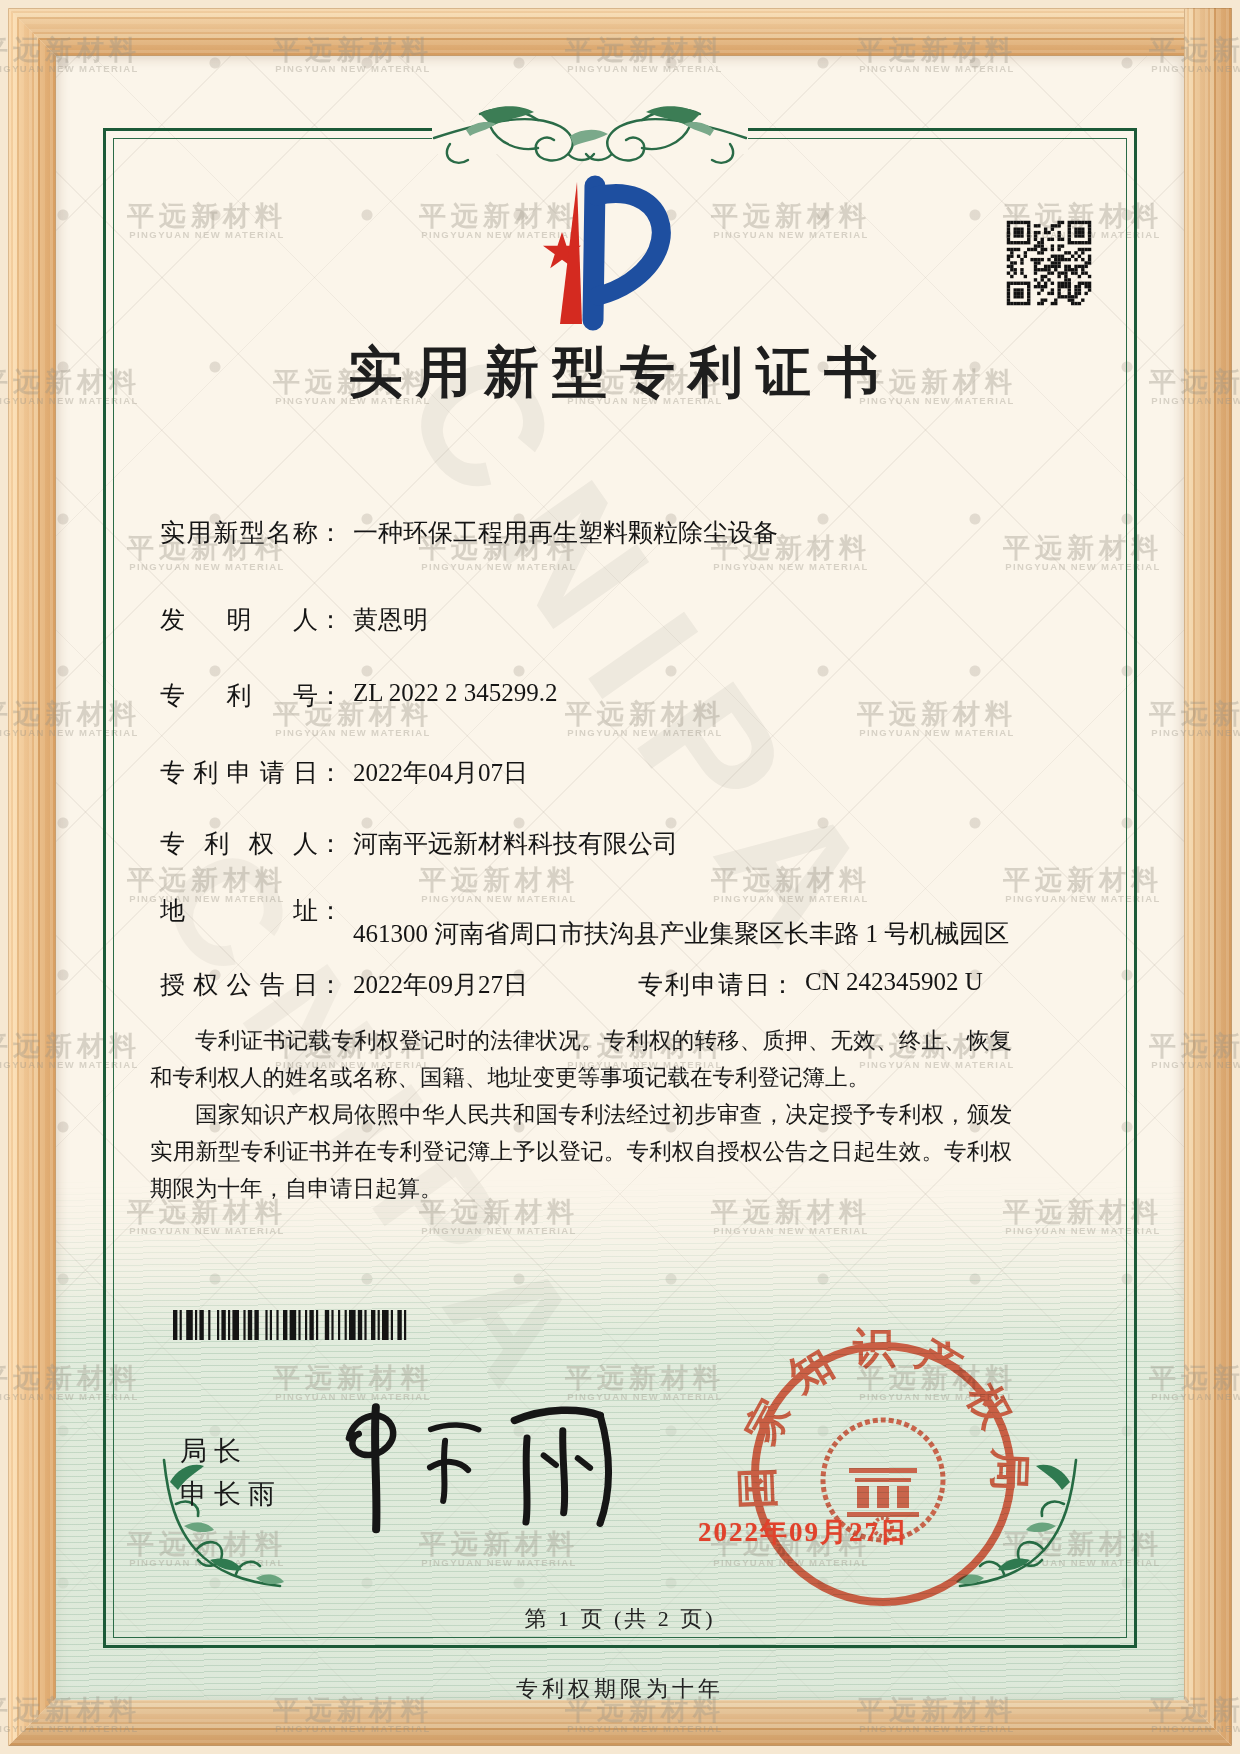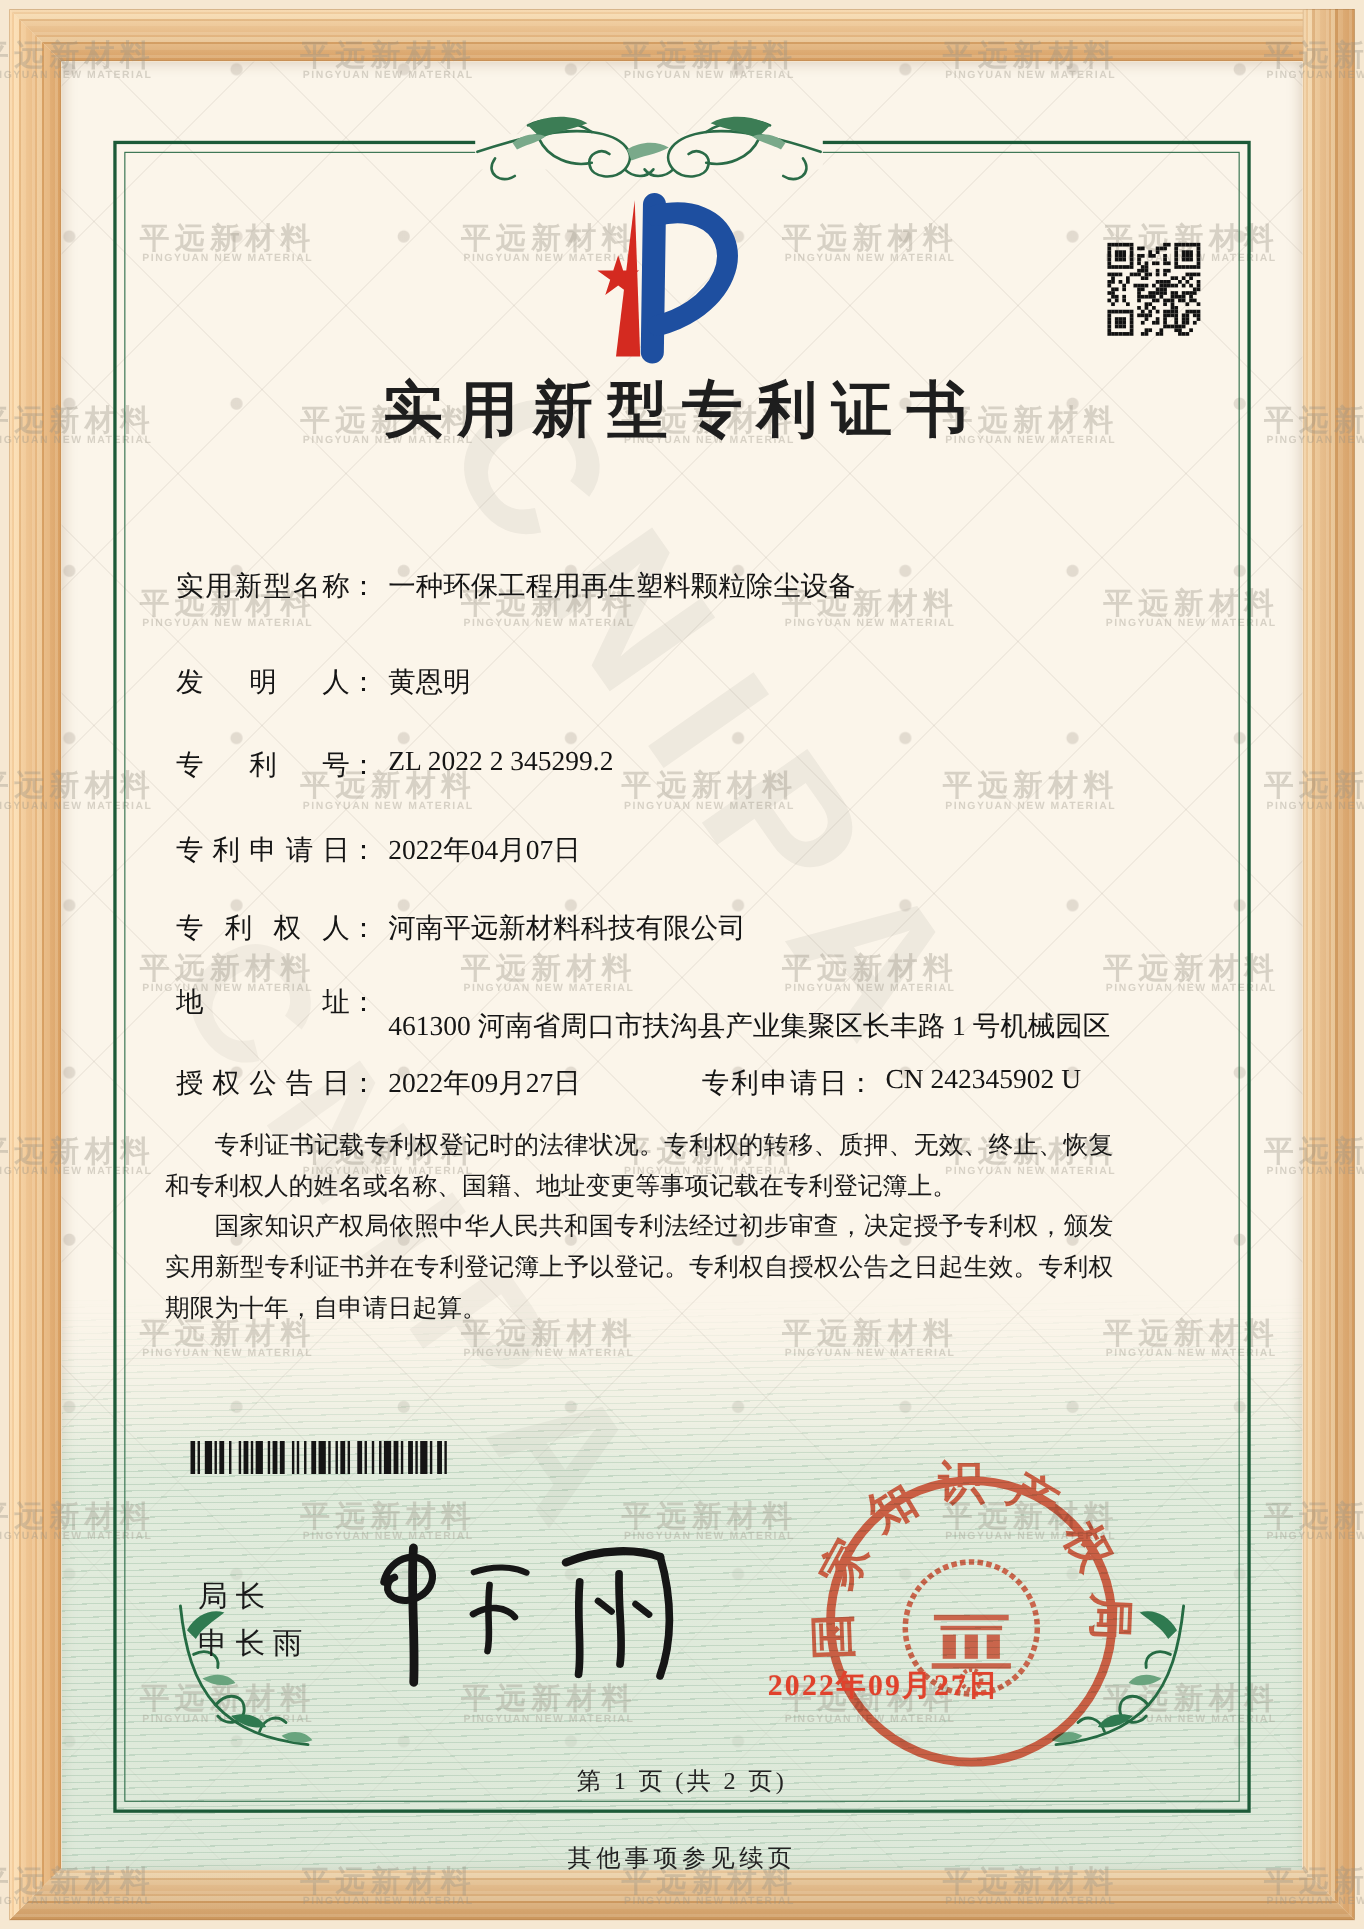--- a/index.html
+++ b/index.html
@@ -796,15 +796,15 @@
         <rect x="122" y="164" width="12" height="22"></rect>
         <rect x="142" y="164" width="12" height="22"></rect>
         <rect x="162" y="164" width="12" height="22"></rect>
         <rect x="112" y="190" width="72" height="5"></rect>
         <circle cx="148" cy="205" r="9" fill="none" stroke="#e2563c" stroke-width="4" stroke-dasharray="3 2"></circle>
       </g>
     </svg>
     <div class="seal-date">2022年09月27日</div>
 
     <div class="page-footer">第 1 页 (共 2 页)</div>
-    <div class="cont-note">其他事项参见续页</div>
+    <div class="cont-note">专利权期限为十年</div>
   </div>
 </div>
 
 </body></html>

